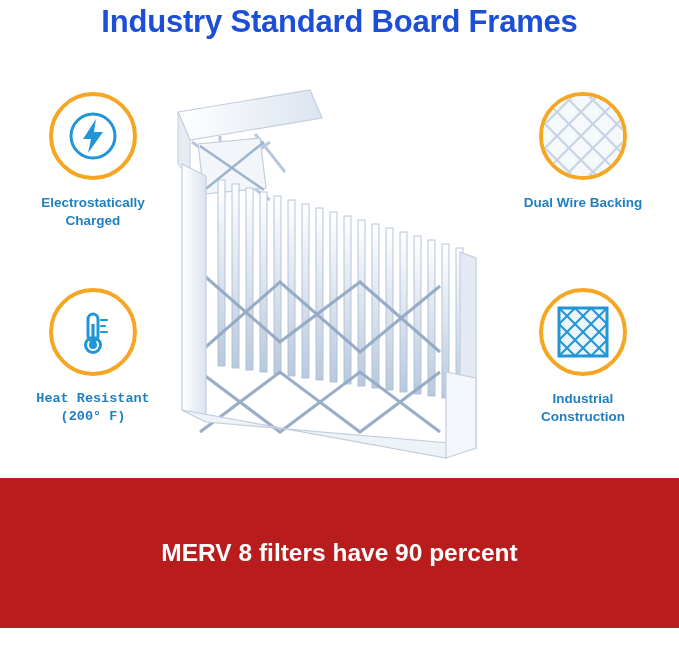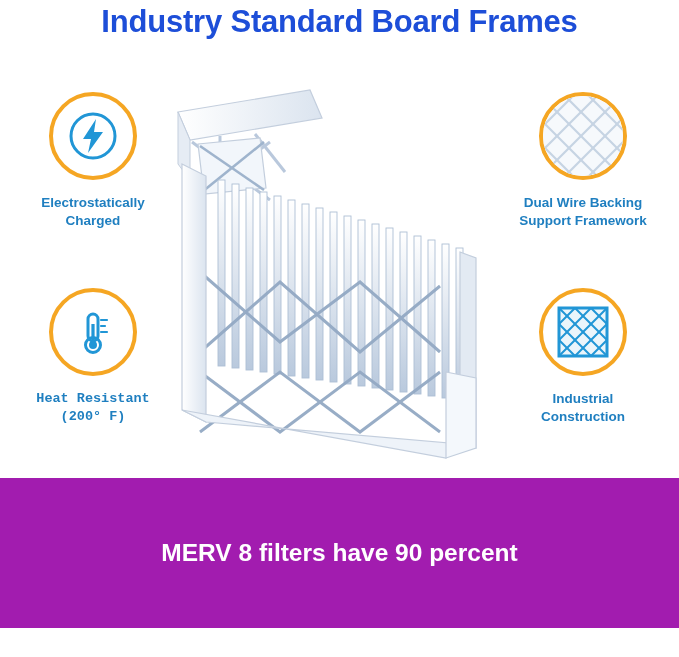--- a/index.html
+++ b/index.html
@@ -79,21 +79,21 @@
     height: 390px;
   }
 
   
   .banner {
     position: absolute;
     left: 0;
     top: 478px;
     width: 679px;
     height: 150px;
-    background: #a21caf;
+    background: #b91c1c;
     display: flex;
     align-items: center;
     justify-content: center;
   }
   .banner-text {
     color: #ffffff;
     font-size: 24.5px;
     font-weight: 700;
     text-align: center;
     line-height: 1.32;
@@ -217,21 +217,20 @@
           <rect x="0" y="0" width="84" height="84" fill="#f6f9fc"></rect>
           <g stroke="#c6d4e3" stroke-width="2.2" fill="none">
             <path d="M-10 20 L20 -10 M-10 44 L44 -10 M-10 68 L68 -10 M-10 92 L92 -10 M14 92 L94 12 M38 92 L94 36 M62 92 L94 60"></path>
             <path d="M-10 64 L20 94 M-10 40 L44 94 M-10 16 L68 94 M-10 -8 L92 94 M14 -8 L94 72 M38 -8 L94 48 M62 -8 L94 24"></path>
           </g>
         </svg>
       </span>
     </div>
     <div class="caption">
       <span>Dual Wire Backing</span><br>
-      <span>Support Framework</span>
     </div>
   </div>
 
   <div class="feature feat-indus">
     <div class="circle">
       <span>
         <svg class="grid-svg" width="56" height="56" viewBox="0 0 56 56" xmlns="http://www.w3.org/2000/svg">
           <rect x="4" y="4" width="48" height="48" fill="#eaf5fb" stroke="#2196d6" stroke-width="3"></rect>
           <g stroke="#2196d6" stroke-width="2" fill="none">
             <path d="M4 20 L20 4 M4 36 L36 4 M4 52 L52 4 M20 52 L52 20 M36 52 L52 36"></path>

